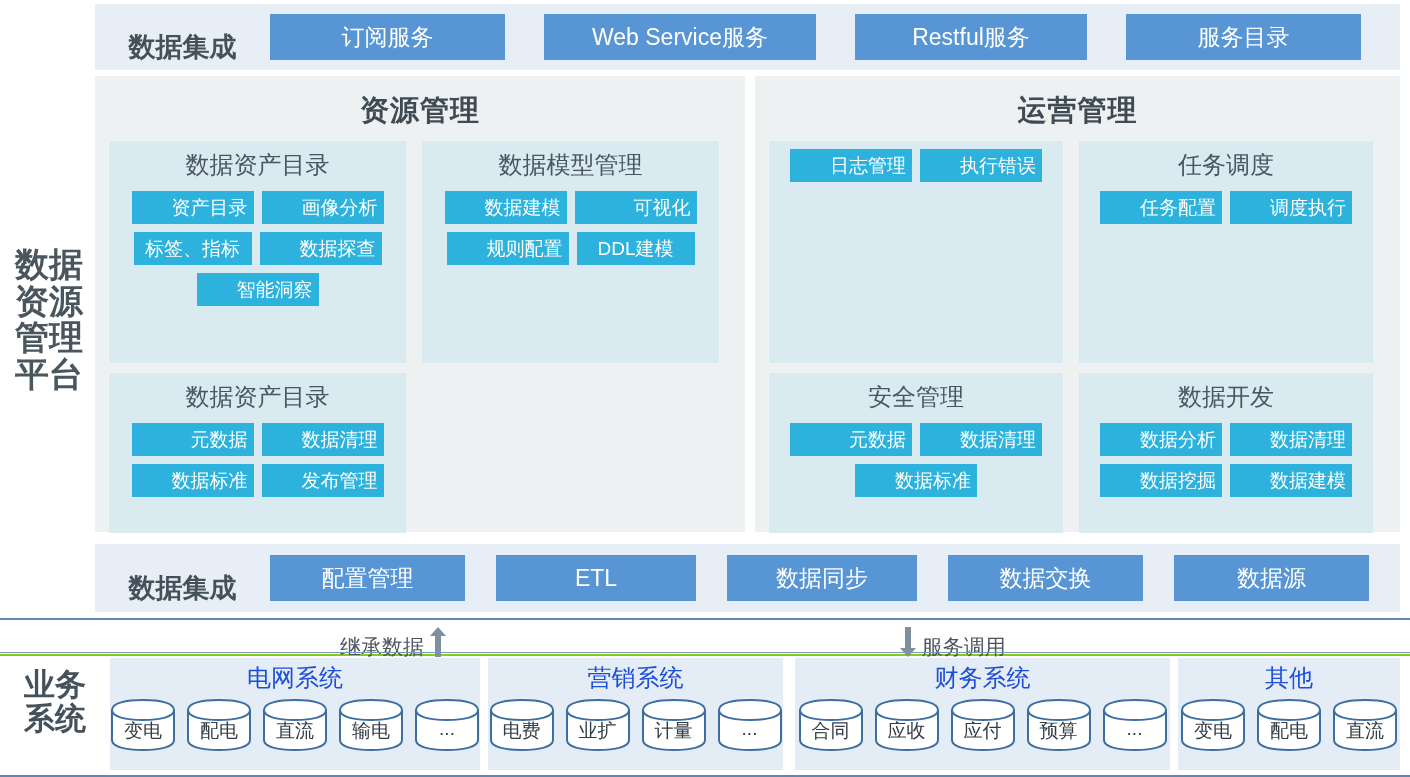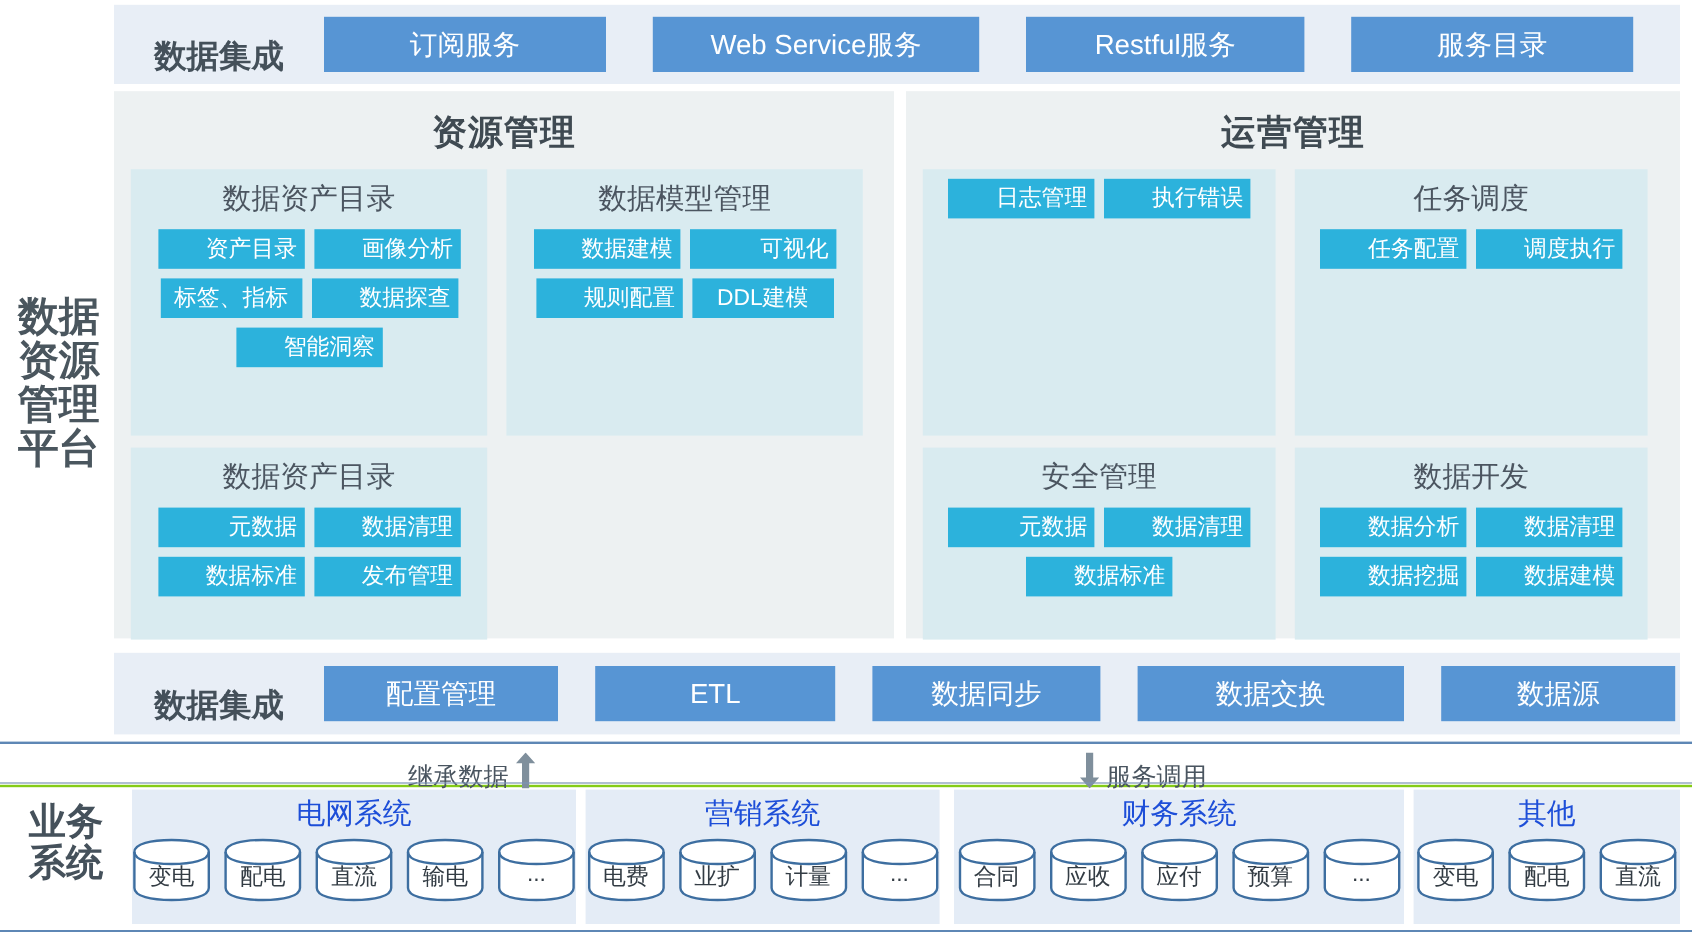--- a/index.html
+++ b/index.html
@@ -231,21 +231,21 @@
         </div>
       </div>
   </div>
 
   <div class="int-bar" id="integration-bottom">
     <div class="int-title">数据集成</div>
     <div class="int-items" id="integration-bottom-items">
         <div class="int-btn" style="width: 195px; margin-right: 31px;">配置管理</div>
         <div class="int-btn" style="width: 200px; margin-right: 31px;">ETL</div>
         <div class="int-btn" style="width: 190px; margin-right: 31px;">数据同步</div>
-        <div class="int-btn" style="width: 222px; margin-right: 31px;">数据交换</div>
+        <div class="int-btn" style="width: 195px; margin-right: 31px;">数据交换</div>
         <div class="int-btn" style="width: 195px; margin-right: 31px;">数据源</div>
       </div>
   </div>
 
   <div class="arrow-band">
     <div class="arrow-lbl" id="label-inherit">
       <span>继承数据</span>
       <span class="arrow-ico" style="position:relative;top:3px;display:inline-block;">
         <svg width="16" height="30" viewBox="0 0 16 30">
             <polygon points="8,0 16,9 11,9 11,30 5,30 5,9 0,9" fill="#7f8f9c"></polygon>

